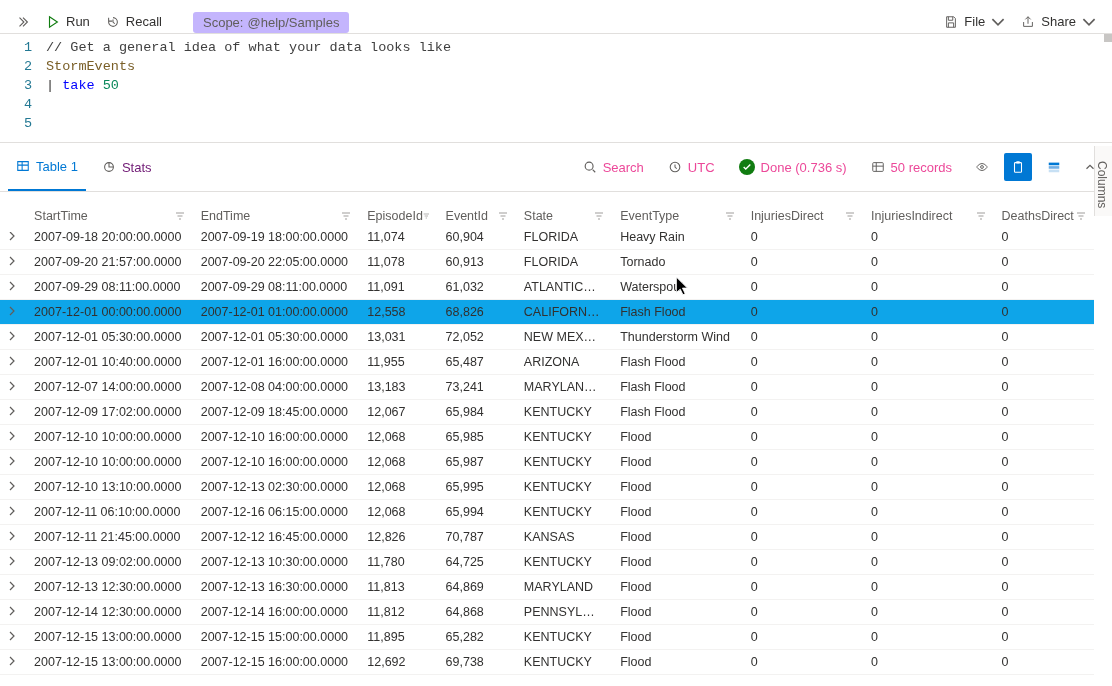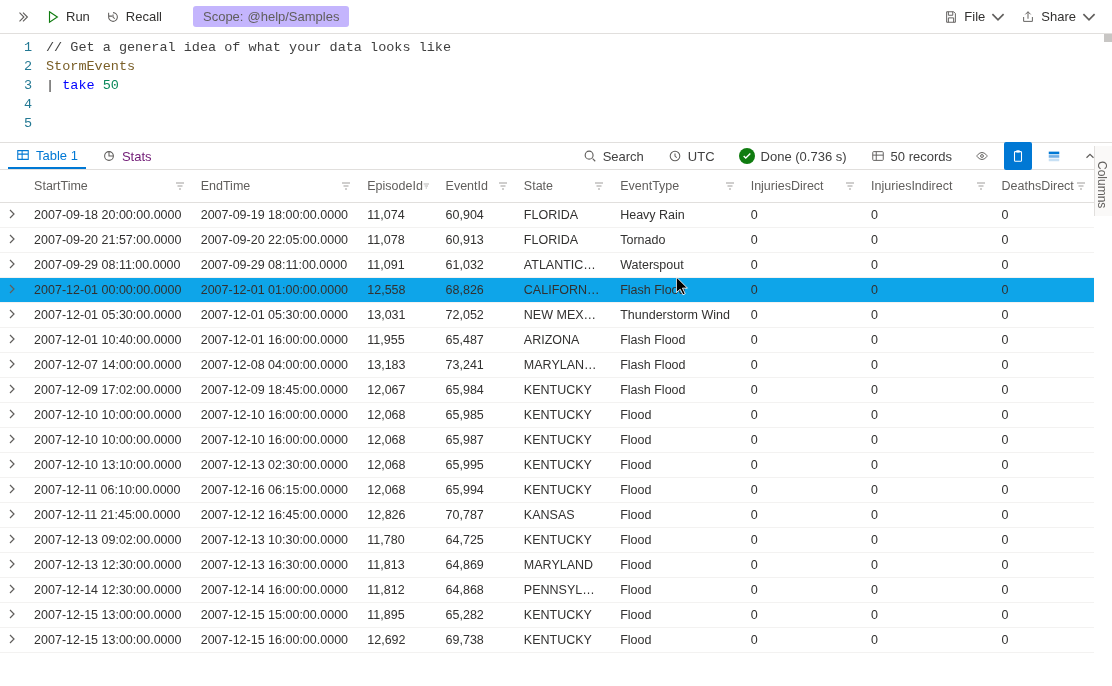--- a/index.html
+++ b/index.html
@@ -10,21 +10,21 @@
     color: #323130;
     background: #fff;
     width: 1112px;
     height: 686px;
     overflow: hidden;
     position: relative;
   }
   
   .toolbar {
     display: flex;
-    align-items: center;
+    align-items: flex-end;
     height: 34px;
     padding: 0 8px;
     border-bottom: 1px solid #e1dfdd;
   }
   .tb-btn {
     display: flex;
     align-items: center;
     gap: 6px;
     padding: 4px 8px;
     cursor: pointer;
@@ -72,21 +72,21 @@
     position: absolute;
     top: 0; right: 0;
     width: 8px; height: 8px;
     background: #c8c6c4;
   }
 
   
   .tabsbar {
     display: flex;
     align-items: center;
-    height: 28px;
+    height: 50px;
     border-top: 1px solid #e1dfdd;
     border-bottom: 1px solid #e1dfdd;
     padding: 0 8px;
     gap: 8px;
   }
   .tab {
     display: flex;
     align-items: center;
     gap: 6px;
     padding: 0 8px;
@@ -97,21 +97,21 @@
   .tab.active {
     color: #0078d4;
     border-bottom: 2px solid #0078d4;
   }
   .tabsbar .spacer { flex: 1; }
   .status-chip {
     display: flex;
     align-items: center;
     gap: 6px;
     padding: 0 8px;
-    color: #404040;
+    color: #ec4899;
     cursor: pointer;
   }
   .done-dot {
     width: 16px; height: 16px;
     border-radius: 50%;
     background: #107c10;
     display: inline-flex;
     align-items: center;
     justify-content: center;
   }
@@ -155,21 +155,21 @@
     text-align: left;
     padding: 0 8px;
     height: 25px;
     white-space: nowrap;
     overflow: hidden;
     text-overflow: ellipsis;
     font-size: 12.5px;
   }
   .grid thead th {
     position: sticky;
-    top: 0;
+    top: 8px;
     background: #fff;
     color: #605e5c;
     font-weight: 400;
     height: 32px;
     border-bottom: 1px solid #e1dfdd;
   }
   .grid thead th .hwrap {
     display: flex;
     align-items: center;
     justify-content: space-between;

